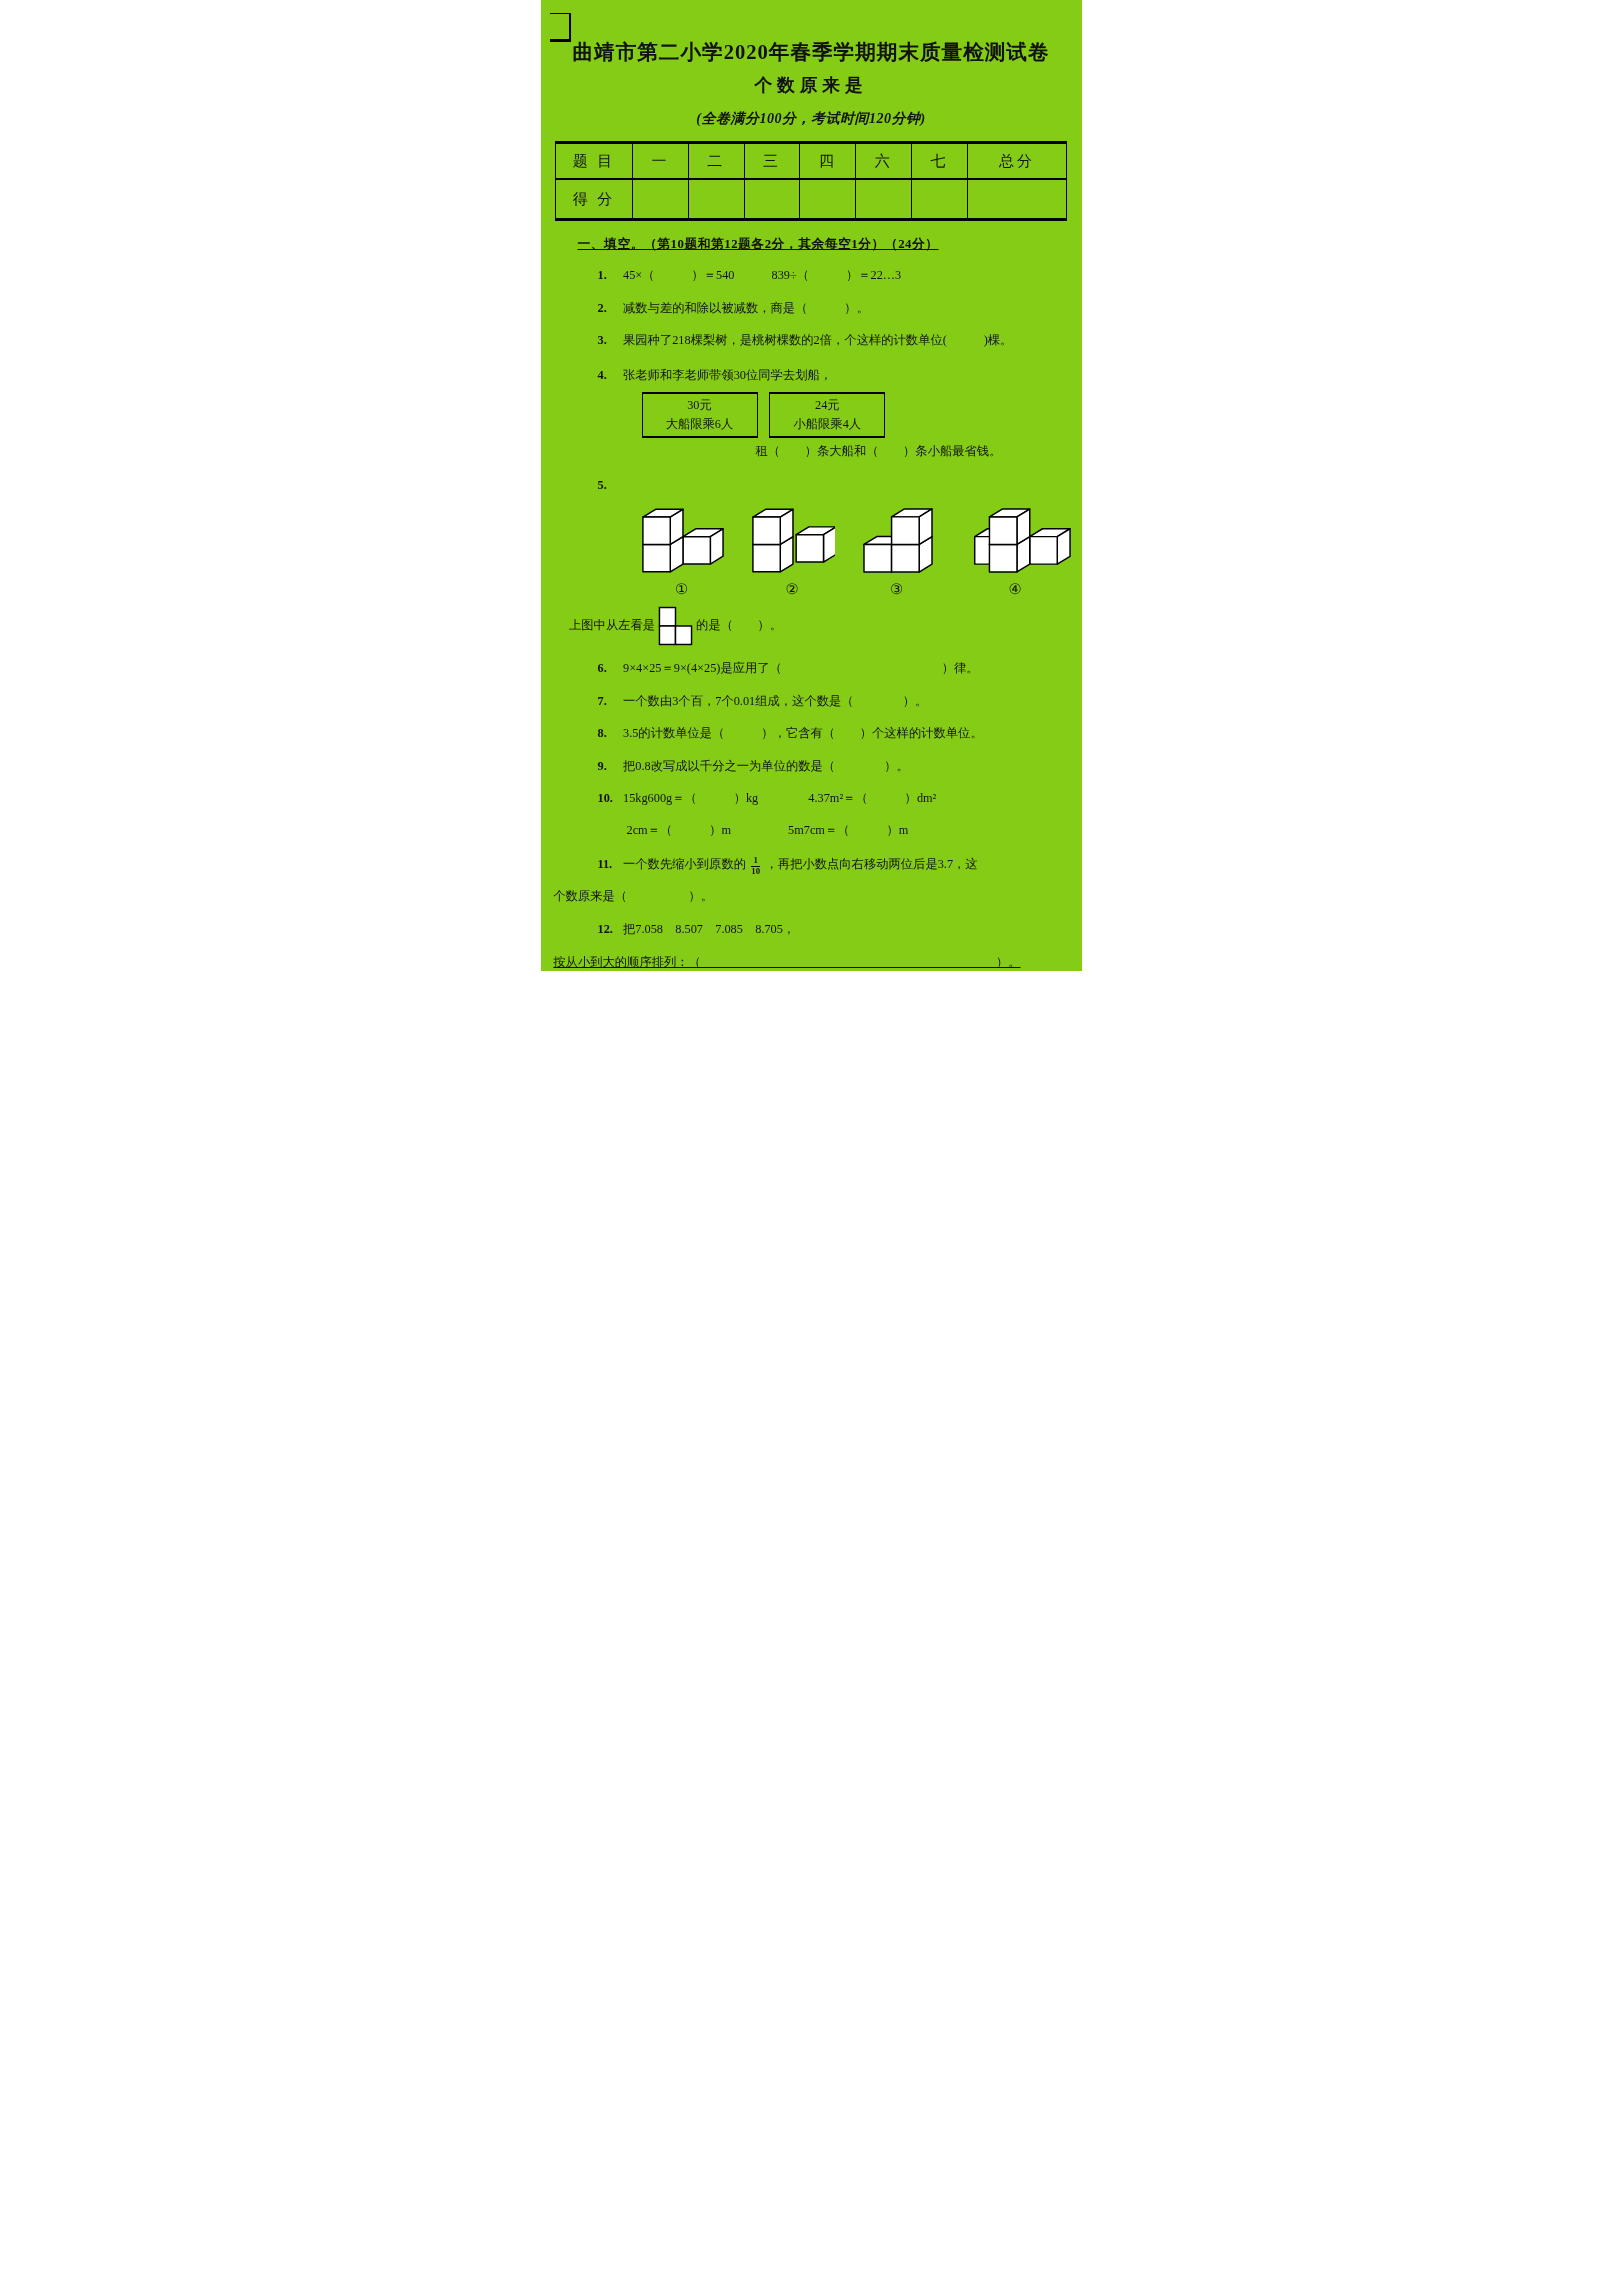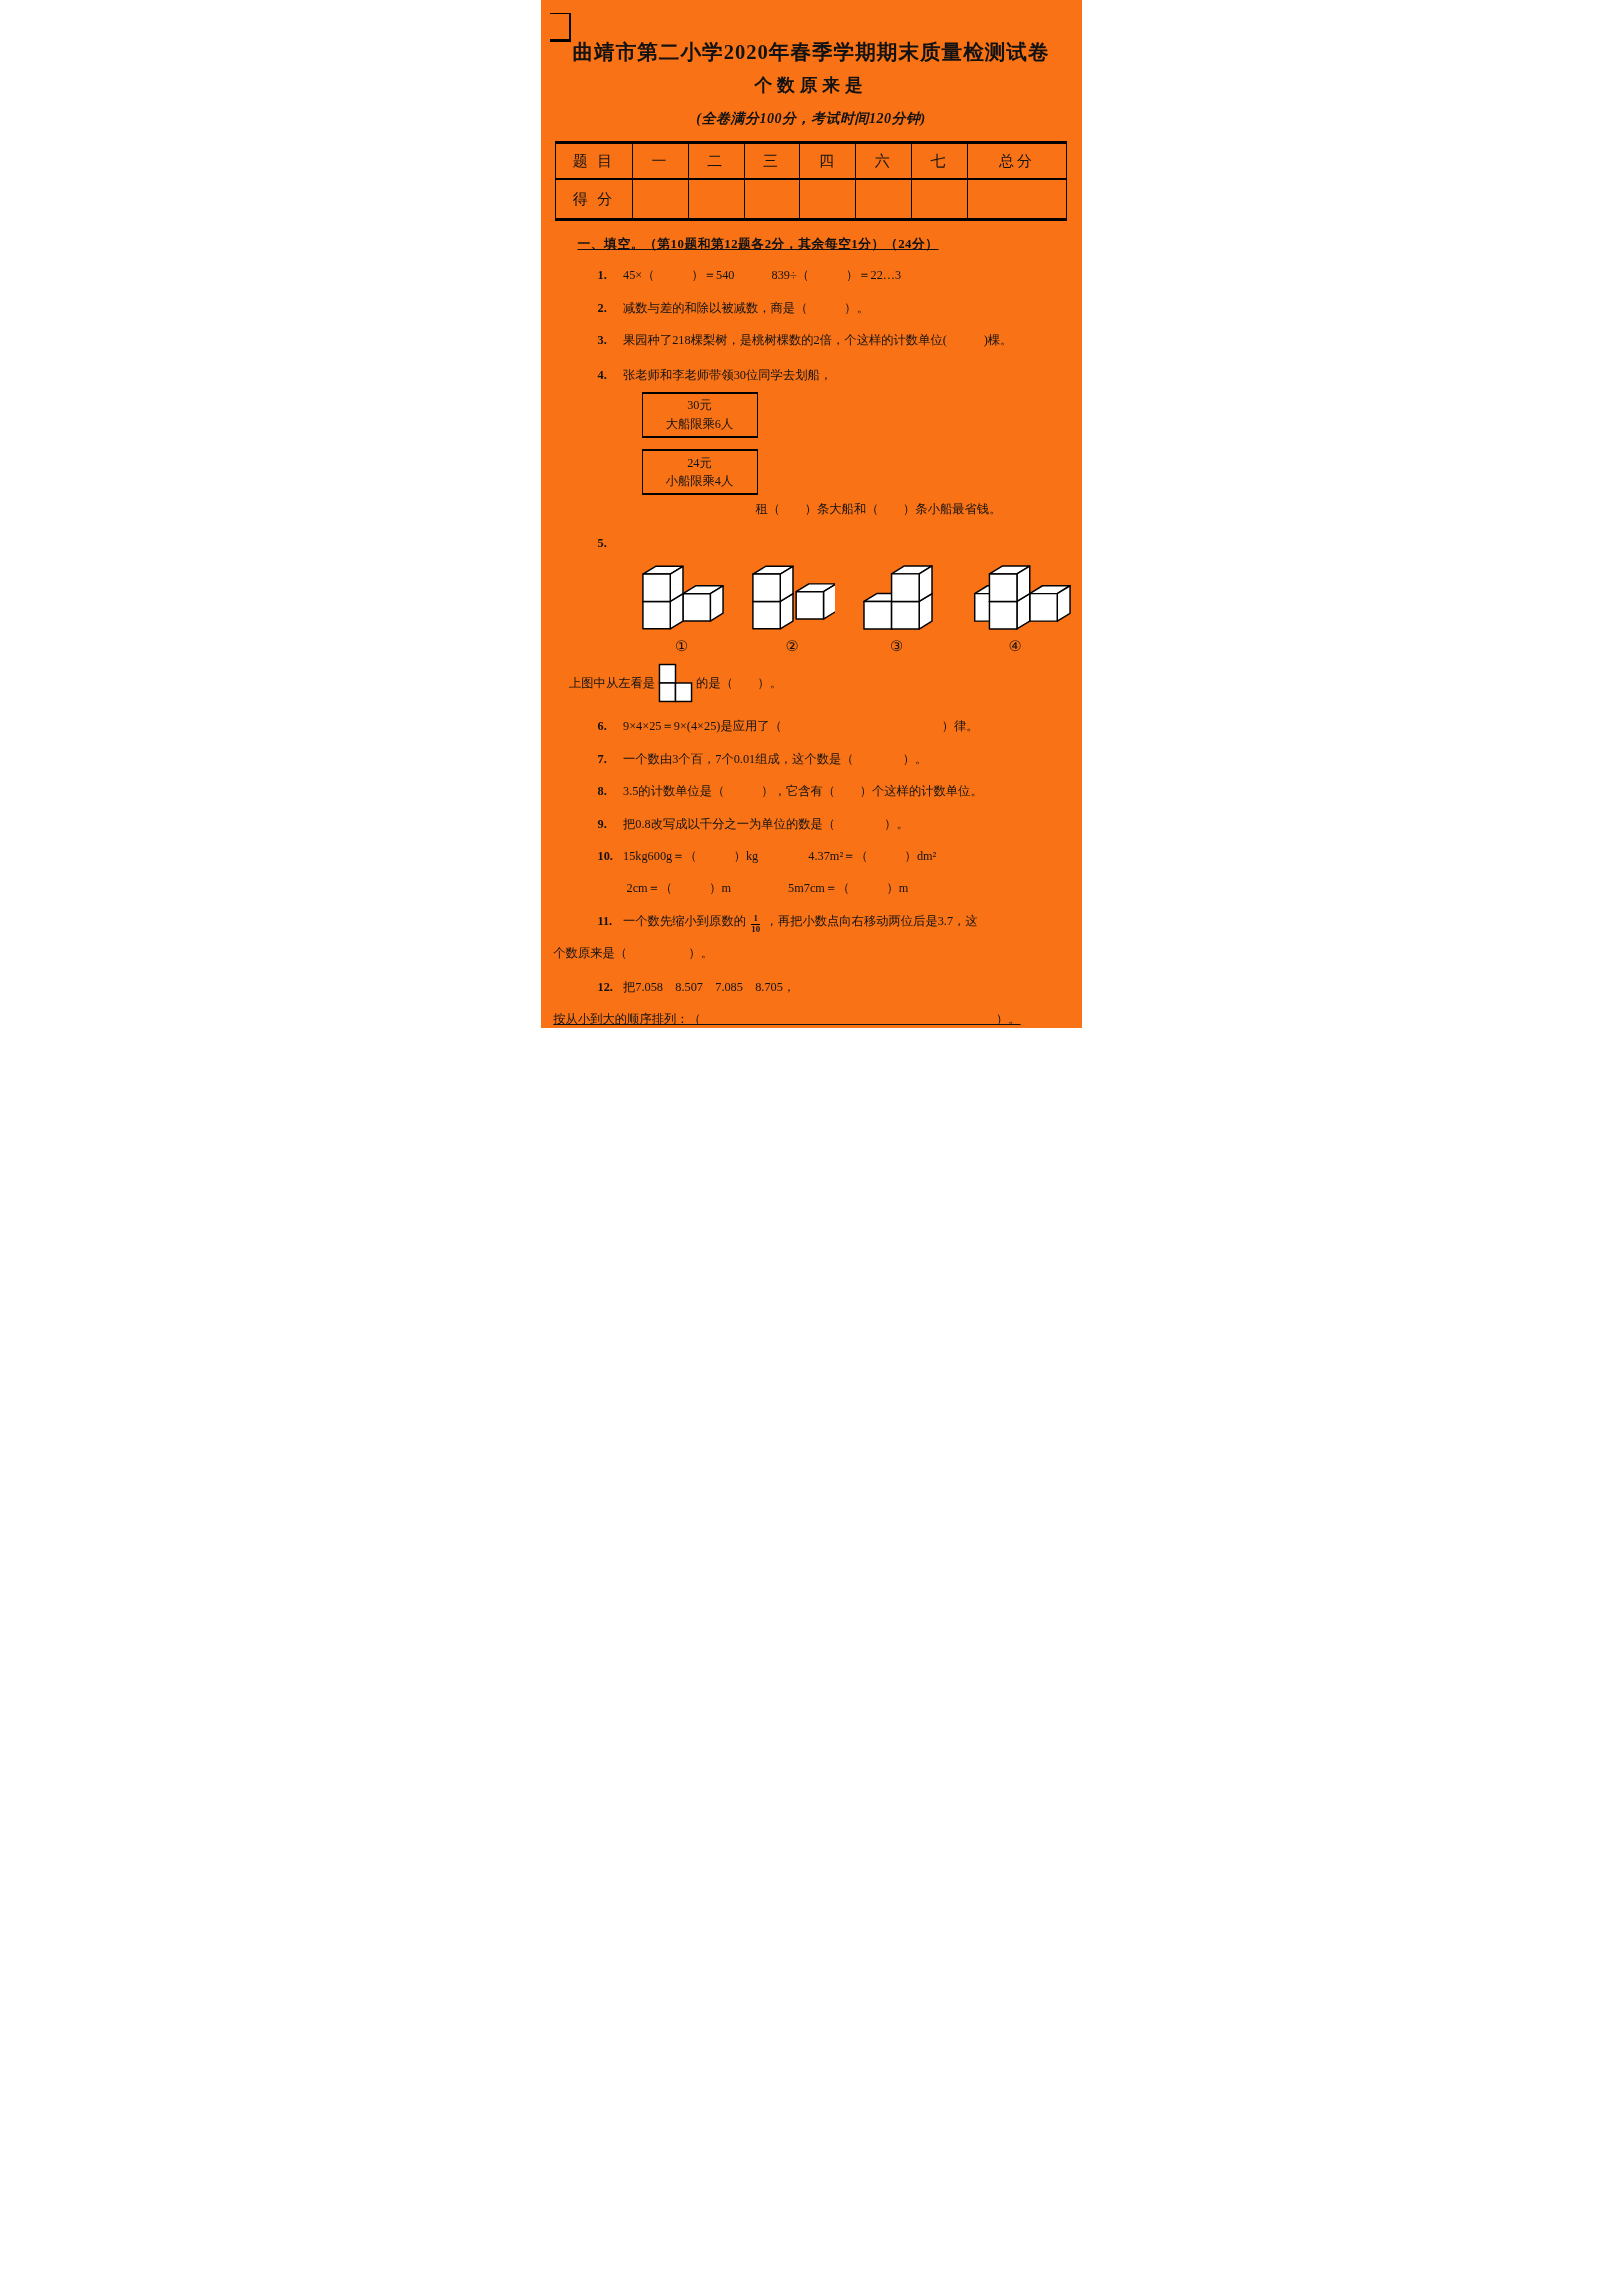--- a/index.html
+++ b/index.html
@@ -1,18 +1,18 @@
 <!DOCTYPE html>
 <html style="font-size:7.9px"><head>
 <meta charset="utf-8">
 <style>
   html,body{margin:0;padding:0;background:#ffffff;}
   .page{
     width:541px;min-height:765px;margin:0 auto;position:relative;
-    background:#f97316;color:#121212;
+    background:#84cc16;color:#121212;
     font-family:"Liberation Serif","DejaVu Serif",serif;
     overflow:hidden;
   }
   .corner-mark{
     position:absolute;left:9.8px;top:12.8px;width:18.7px;height:25.5px;
     border-right:2px solid #000;border-bottom:3.4px solid #000;border-top:1px solid #000;
   }
   .title{
     padding-top:41px;text-align:center;font-size:20.6px;font-weight:bold;
     letter-spacing:1px;line-height:1.1;
@@ -35,21 +35,21 @@
   table.score tr.r2 td{height:36px;}
   table.score td.lbl{width:74px;}
   table.score td.total{width:96px;}
   .section-heading{
     margin:14.7px 0 0 37px;font-size:12.8px;font-weight:bold;letter-spacing:0.5px;text-decoration:underline;
   }
   .q{display:flex;align-items:flex-start;margin-top:14.7px;font-size:12.3px;line-height:1.45;}
   .qnum{font-weight:bold;flex:none;width:25.5px;margin-left:57px;}
   .qtext{flex:1;padding-right:14.7px;}
   .gap-b{margin-left:34px;}
-  .boats{display:flex;gap:11.8px;margin:6.9px 0 0 101px;flex-direction:column;}
+  .boats{display:flex;gap:11.8px;margin:6.9px 0 0 101px;}
   .boat{
     width:114px;border:1.5px solid #000;border-top-width:2.9px;border-bottom-width:2.9px;
     text-align:center;font-size:12.3px;padding:2.5px 0;line-height:1.5;
   }
   .q4tail{margin:5.9px 0 0 215px;font-size:12.3px;}
   .figs{display:flex;align-items:flex-end;gap:24.5px;margin:12.8px 0 0 98px;}
   .fig{text-align:center;}
   .fig svg{display:block;margin:0 auto;}
   .fig-label{font-size:14.7px;margin-top:2px;}
   .q5line{display:flex;align-items:center;gap:3px;margin:7.9px 0 0 28.5px;font-size:12.3px;}

